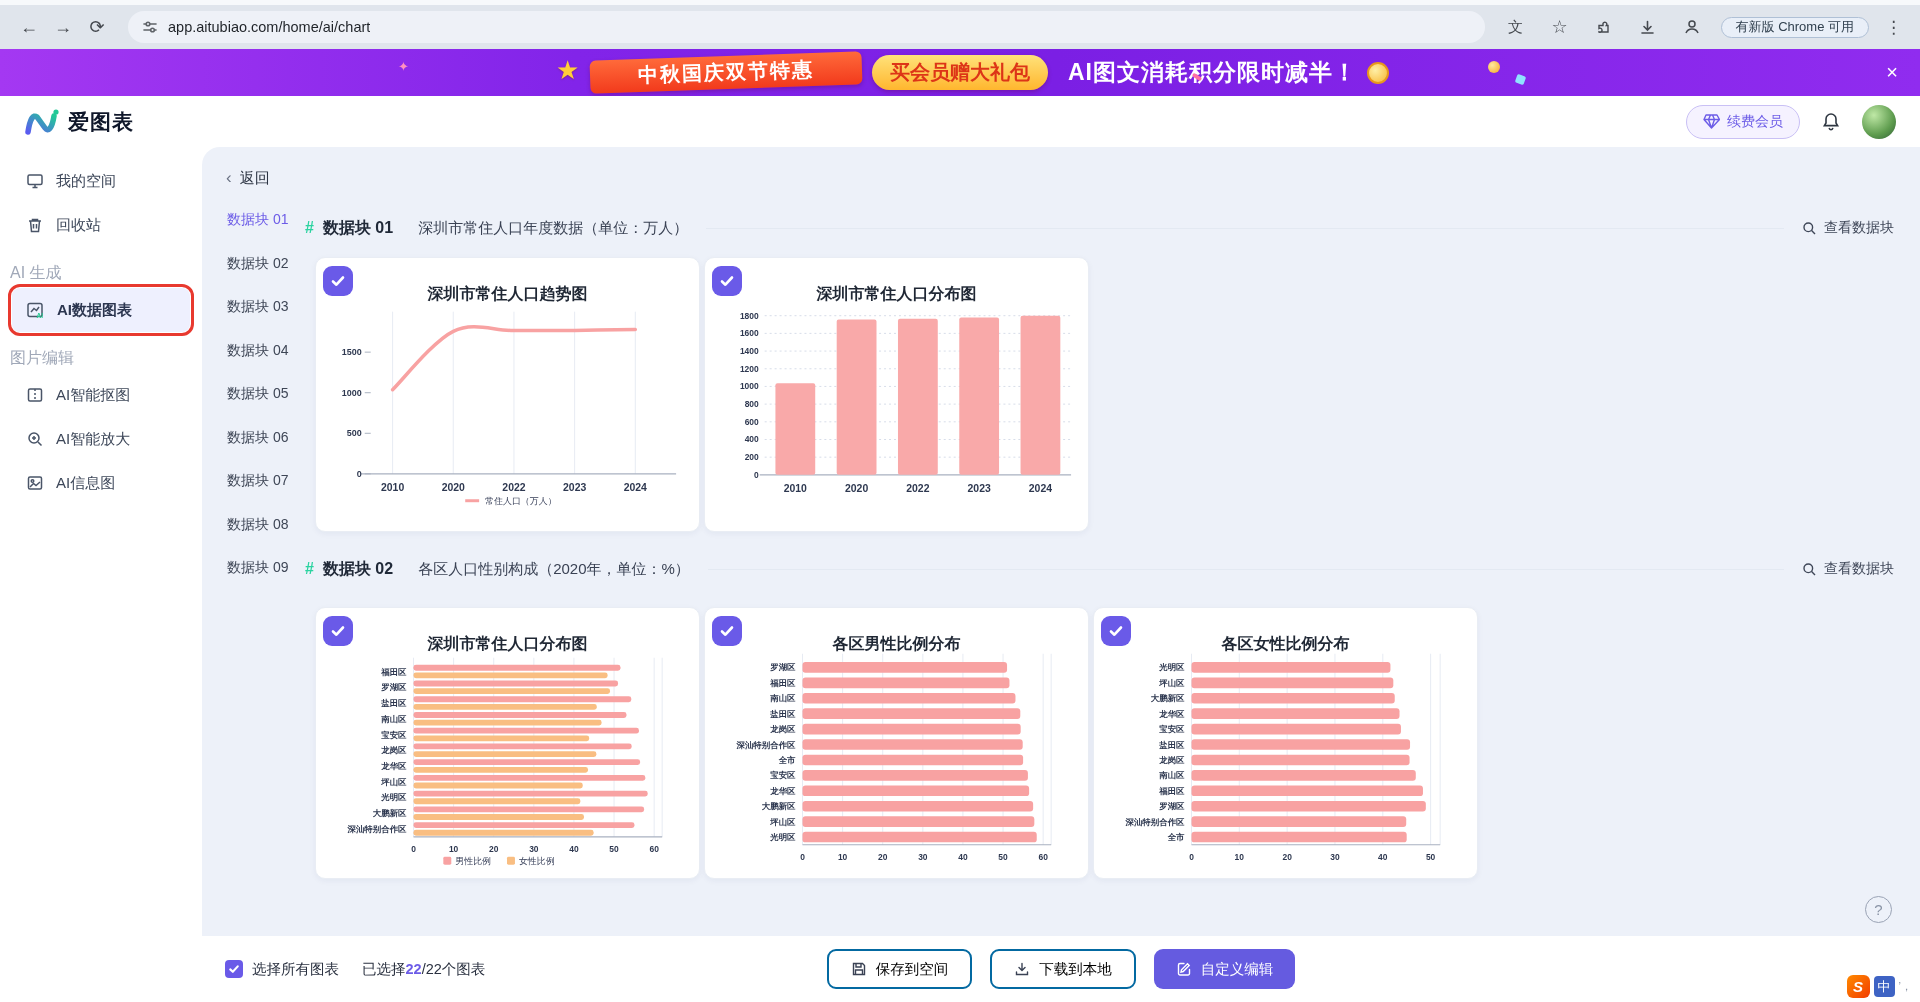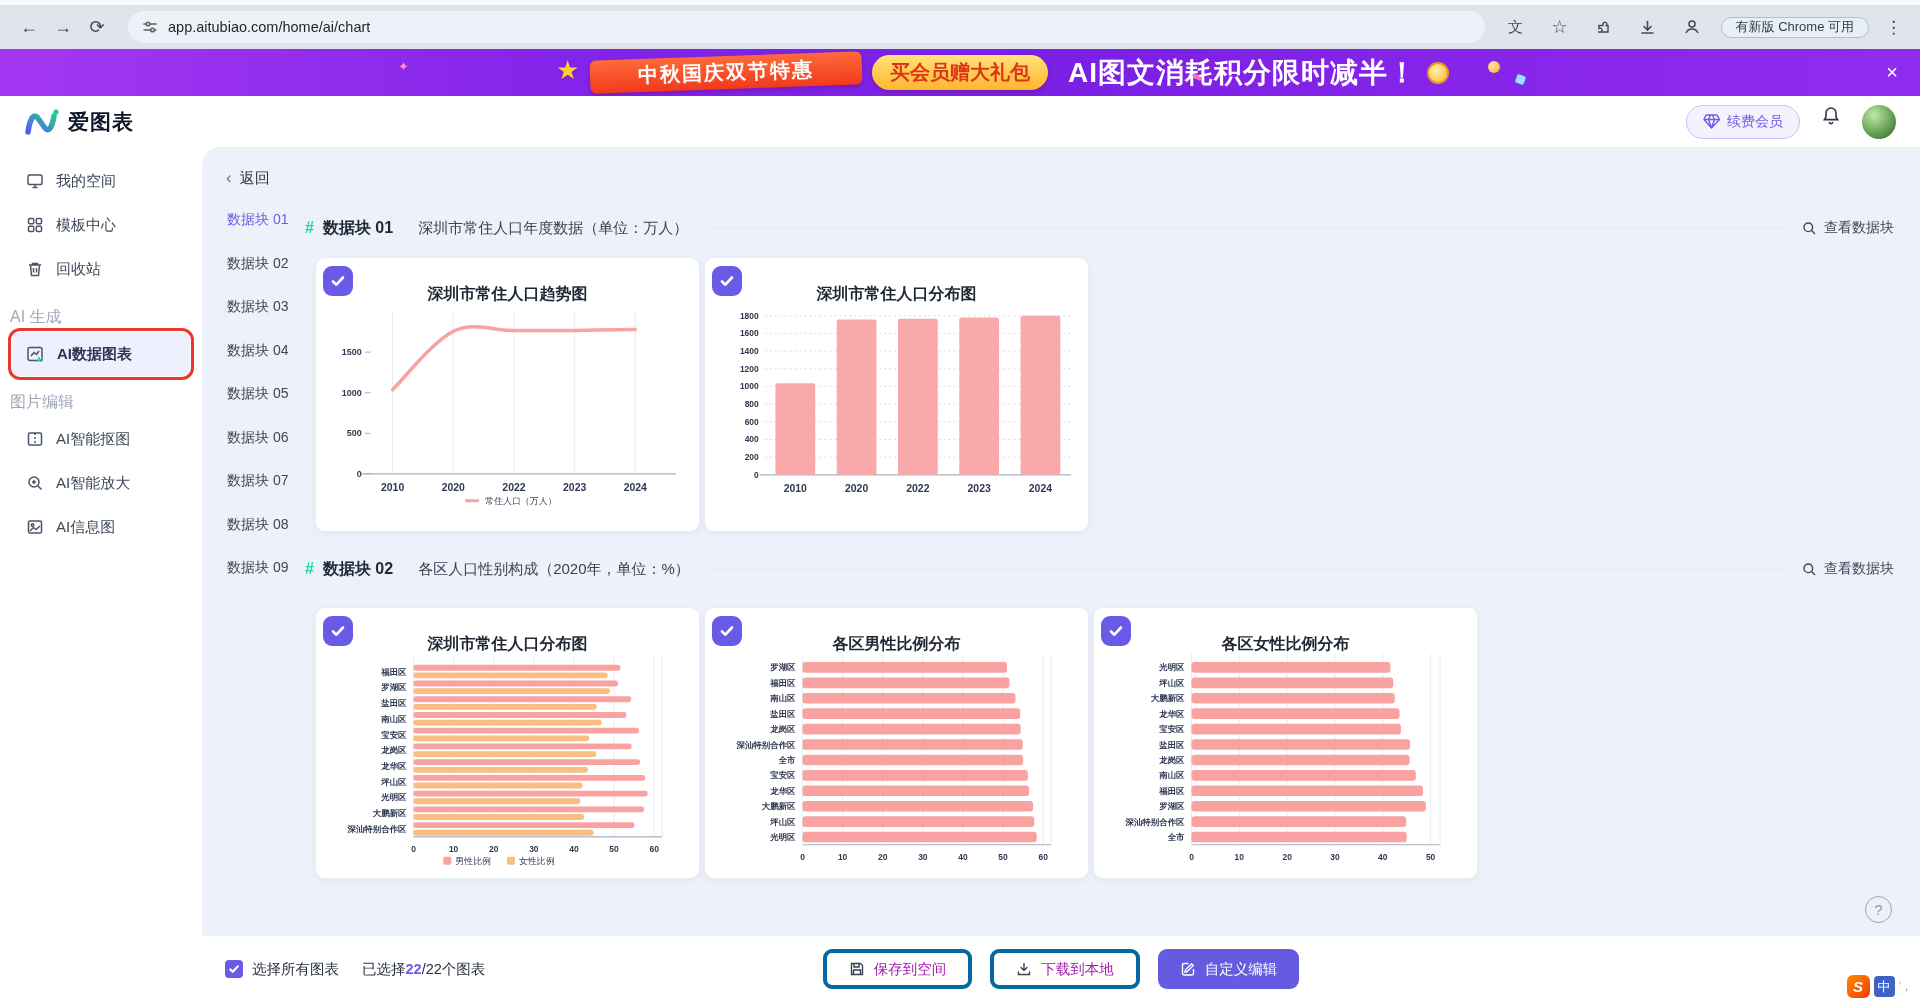--- a/index.html
+++ b/index.html
@@ -28,34 +28,34 @@
   .bn-gold{position:absolute;left:556px;top:6px;font-size:26px;color:#FFCE3A;
            text-shadow:0 1px 2px rgba(120,40,0,.4)}
   .bn-ribbon{position:absolute;left:590px;top:7px;width:272px;height:33px;border-radius:6px;
              background:linear-gradient(180deg,#FF6A3A,#F23A1C);transform:rotate(-2deg);
              color:#fff;font-weight:bold;font-size:20px;letter-spacing:2px;
              display:flex;align-items:center;justify-content:center;box-shadow:0 2px 4px rgba(90,0,60,.3)}
   .bn-badge{position:absolute;left:872px;top:6px;height:35px;border-radius:18px;padding:0 18px;
             background:linear-gradient(180deg,#FFE27A,#FFB62E);color:#DD3517;font-weight:bold;
             font-size:20px;display:flex;align-items:center;box-shadow:0 2px 4px rgba(90,0,60,.3)}
   .bn-head{position:absolute;left:1068px;top:0;height:47px;display:flex;align-items:center;gap:10px;
-           color:#fff;font-weight:bold;font-size:28px;letter-spacing:1px}
+           color:#fff;font-weight:bold;font-size:23px;letter-spacing:1px}
   .bn-coin{width:22px;height:22px;border-radius:50%;border:2px solid #E8971C;
            background:radial-gradient(circle at 35% 35%,#FFEFA6,#F7B733)}
   .bn-conf1{position:absolute;left:1192px;top:26px;width:10px;height:4px;background:#FF6FA5;border-radius:2px;transform:rotate(32deg)}
   .bn-conf2{position:absolute;left:1488px;top:12px;width:12px;height:12px;border-radius:50%;
             background:radial-gradient(circle at 35% 35%,#FFE9A0,#F5A623)}
   .bn-conf3{position:absolute;left:1516px;top:26px;width:9px;height:9px;background:#8FE3FF;border-radius:2px;transform:rotate(20deg)}
   .bn-close{position:absolute;right:22px;top:12px;color:#fff;font-size:20px;line-height:22px;cursor:pointer}
 
   
   .app-header{height:51px;background:#fff;display:flex;align-items:center;padding:0 24px}
   .logo{display:flex;align-items:center;gap:8px}
   .logo-text{font-size:21px;font-weight:bold;color:#0f172a;letter-spacing:1px}
-  .header-right{margin-left:auto;display:flex;align-items:flex-start;gap:21px}
+  .header-right{margin-left:auto;display:flex;align-items:center;gap:21px}
   .renew-pill{height:34px;border-radius:17px;border:1px solid #C9C0F5;background:#F5F2FF;
               color:#6C5CE7;font-size:14px;display:flex;align-items:center;gap:7px;padding:0 16px}
   .avatar{width:34px;height:34px;border-radius:50%;
           background:radial-gradient(circle at 35% 30%,#BFE8A6,#5E9C4E 60%,#2F5E35)}
 
   
   .app-body{display:flex;height:855px;background:#fff}
   .sidebar{width:202px;background:#fff;padding-top:12px;flex:none}
   .side-item{height:44px;display:flex;align-items:center;gap:12px;padding-left:26px;
              font-size:15px;color:#3D4759;cursor:pointer}
@@ -99,21 +99,21 @@
   
   .footer-bar{height:66px;background:#fff;position:relative;display:flex;align-items:center}
   .select-group{position:absolute;left:23px;display:flex;align-items:center;gap:9px;font-size:14.5px}
   .fcheck{width:18px;height:18px;border-radius:4px;background:#6A5AE8;display:flex;
           align-items:center;justify-content:center;cursor:pointer}
   .sel-count{margin-left:14px;color:#2A3140}
   .sel-num{color:#6C5CE7;font-weight:bold}
   .btn-group{margin:0 auto;display:flex;gap:18px}
   .btn{height:40px;border-radius:9px;display:flex;align-items:center;gap:9px;padding:0 22px;
        font-size:14.5px;cursor:pointer}
-  .btn.ghost{background:#fff;border:4px solid #0369a1;color:#a21caf}
+  .btn.ghost{background:#fff;border:2px solid #0369a1;color:#000000}
   .btn.primary{background:#655BE0;border:none;color:#fff}
 
   
   .ime{position:absolute;right:8px;bottom:4px;display:flex;align-items:center;gap:4px}
   .ime-s{width:23px;height:23px;border-radius:6px;color:#fff;font-weight:bold;font-style:italic;
          font-size:15px;display:flex;align-items:center;justify-content:center;
          background:linear-gradient(135deg,#FF8A00,#F23C00)}
   .ime-zh{width:21px;height:21px;border-radius:4px;background:#3E63C4;color:#fff;font-size:13px;
           display:flex;align-items:center;justify-content:center}
   .ime-extra{font-size:11px;color:#8A94A6}
@@ -209,29 +209,20 @@
   </div>
 
   <div class="app-body">
     <aside class="sidebar">
       <div class="side-item">
         <svg width="18" height="18" viewBox="0 0 18 18" fill="none" stroke="#4A5568" stroke-width="1.5">
           <rect x="2" y="3" width="14" height="9.5" rx="1.5"></rect>
             <path d="M6.5,15.5h5 M9,12.5v3"></path>
         </svg>
         <span>我的空间</span>
-      </div>
-      <div class="side-item">
-        <svg width="18" height="18" viewBox="0 0 18 18" fill="none" stroke="#4A5568" stroke-width="1.5">
-          <rect x="2.5" y="2.5" width="5.2" height="5.2" rx="1"></rect>
-            <rect x="10.3" y="2.5" width="5.2" height="5.2" rx="1"></rect>
-          <rect x="2.5" y="10.3" width="5.2" height="5.2" rx="1"></rect>
-            <rect x="10.3" y="10.3" width="5.2" height="5.2" rx="1"></rect>
-        </svg>
-        <span>模板中心</span>
       </div>
       <div class="side-item">
         <svg width="18" height="18" viewBox="0 0 18 18" fill="none" stroke="#4A5568" stroke-width="1.5">
           <path d="M3,5h12 M6.5,5V3.5h5V5 M4.5,5l1,10.5h7l1-10.5 M7.5,8v4.5 M10.5,8v4.5"></path>
         </svg>
         <span>回收站</span>
       </div>
 
       <div class="side-label">AI 生成</div>
 

